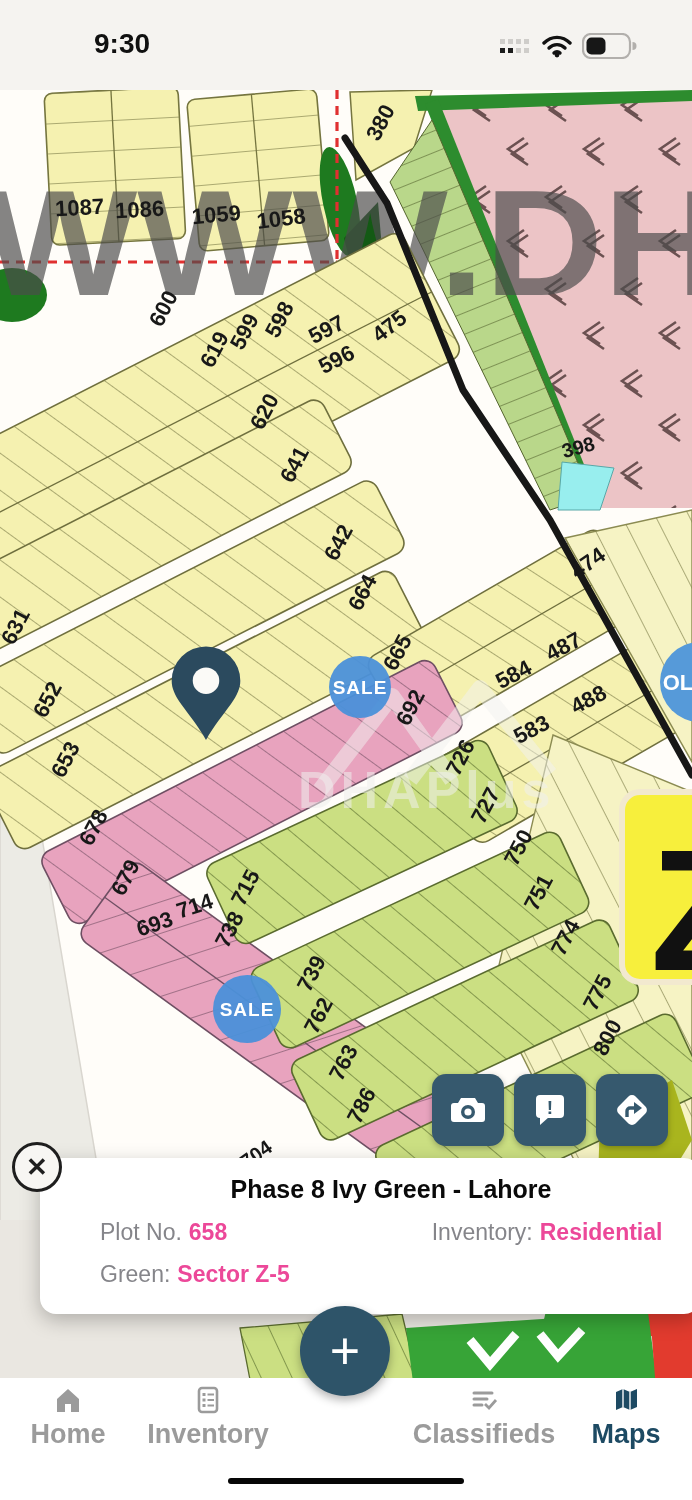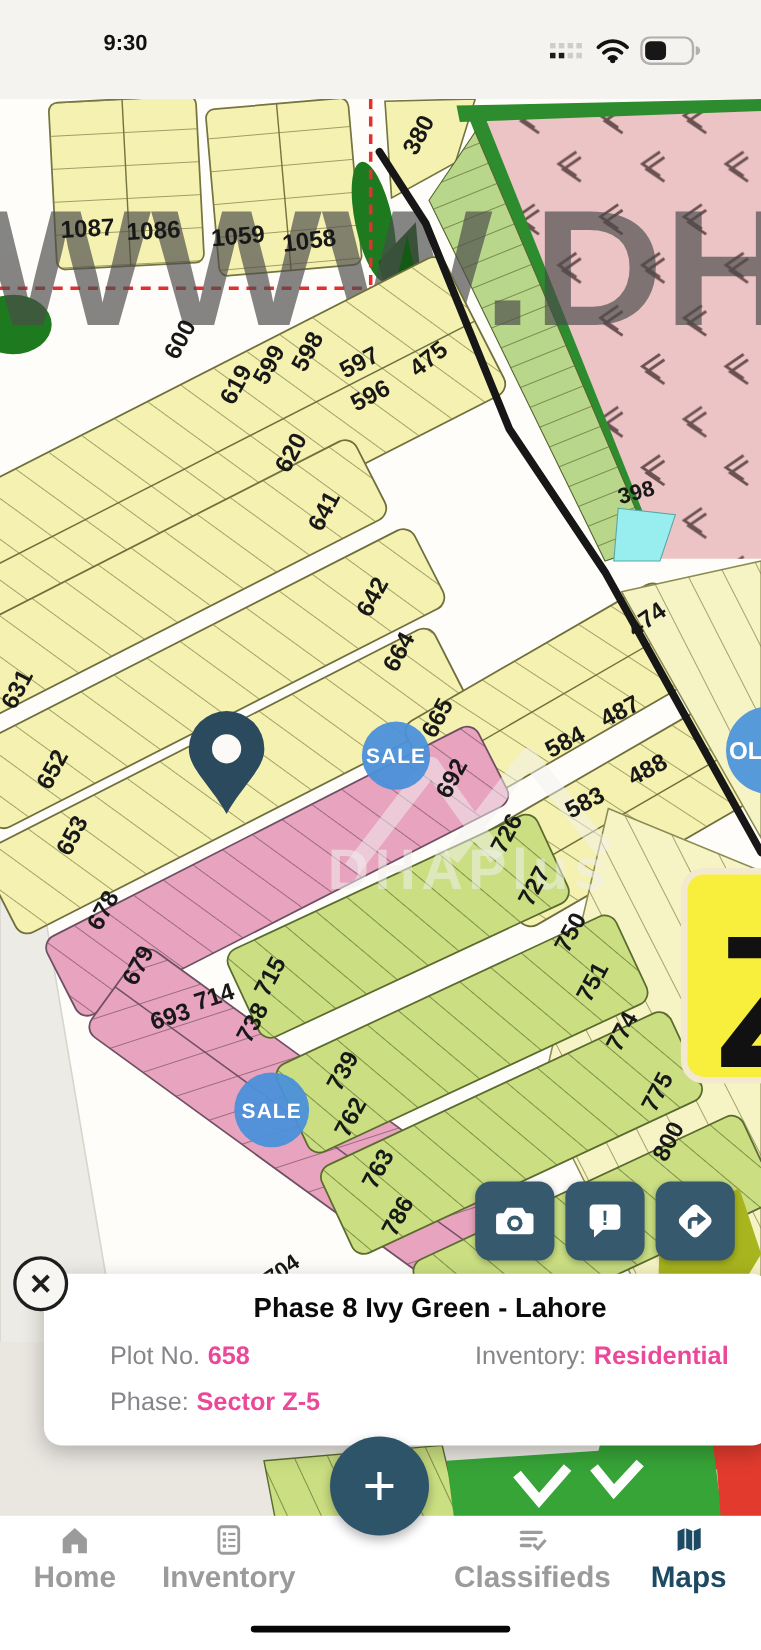--- a/index.html
+++ b/index.html
@@ -1,20 +1,20 @@
 <!DOCTYPE html>
 <html><head>
 <meta charset="utf-8">
 <style>
   html,body{margin:0;padding:0;background:#ddd;}
   .phone{position:relative;width:692px;height:1500px;background:#f5f3f0;overflow:hidden;
          font-family:"Liberation Sans",sans-serif;}
   
   .statusbar{position:absolute;top:0;left:0;width:692px;height:90px;background:#f5f3f0;z-index:5;}
-  .time{position:absolute;left:94px;top:28px;font-size:20px;font-weight:700;color:#101010;}
+  .time{position:absolute;left:94px;top:28px;font-size:28px;font-weight:700;color:#101010;}
   .sicons{position:absolute;right:54px;top:33px;display:flex;align-items:center;gap:10px;}
   
   .map{position:absolute;top:90px;left:0;width:692px;height:1300px;}
   .map svg{display:block;}
   text{font-family:"Liberation Sans",sans-serif;}
   .plot-num{fill:#181818;font-weight:700;text-anchor:middle;}
   .wm1{font-weight:700;fill:#4c4c4c;opacity:.68;}
   .wm2{fill:#f0f0ee;opacity:.55;font-weight:700;letter-spacing:5px;font-size:52px;}
   .sale-t{fill:#fff;font-weight:700;font-size:19px;text-anchor:middle;letter-spacing:1px;}
   .ol-t{fill:#fff;font-weight:700;font-size:22px;text-anchor:middle;}
@@ -343,21 +343,21 @@
     <div class="card-row">
       <div class="cell">
         <span class="flabel">Plot No.</span><span class="fvalue">658</span>
       </div>
       <div class="cell">
         <span class="flabel">Inventory:</span><span class="fvalue">Residential</span>
       </div>
     </div>
     <div class="card-row">
       <div class="cell">
-        <span class="flabel">Phase:</span><span class="fvalue">Sector Z-5</span>
+        <span class="flabel">Green:</span><span class="fvalue">Sector Z-5</span>
       </div>
     </div>
   </div>
 
   <div class="fab">
     <span>+</span>
   </div>
 
   <div class="tabbar">
     <div class="tab tab-home">

